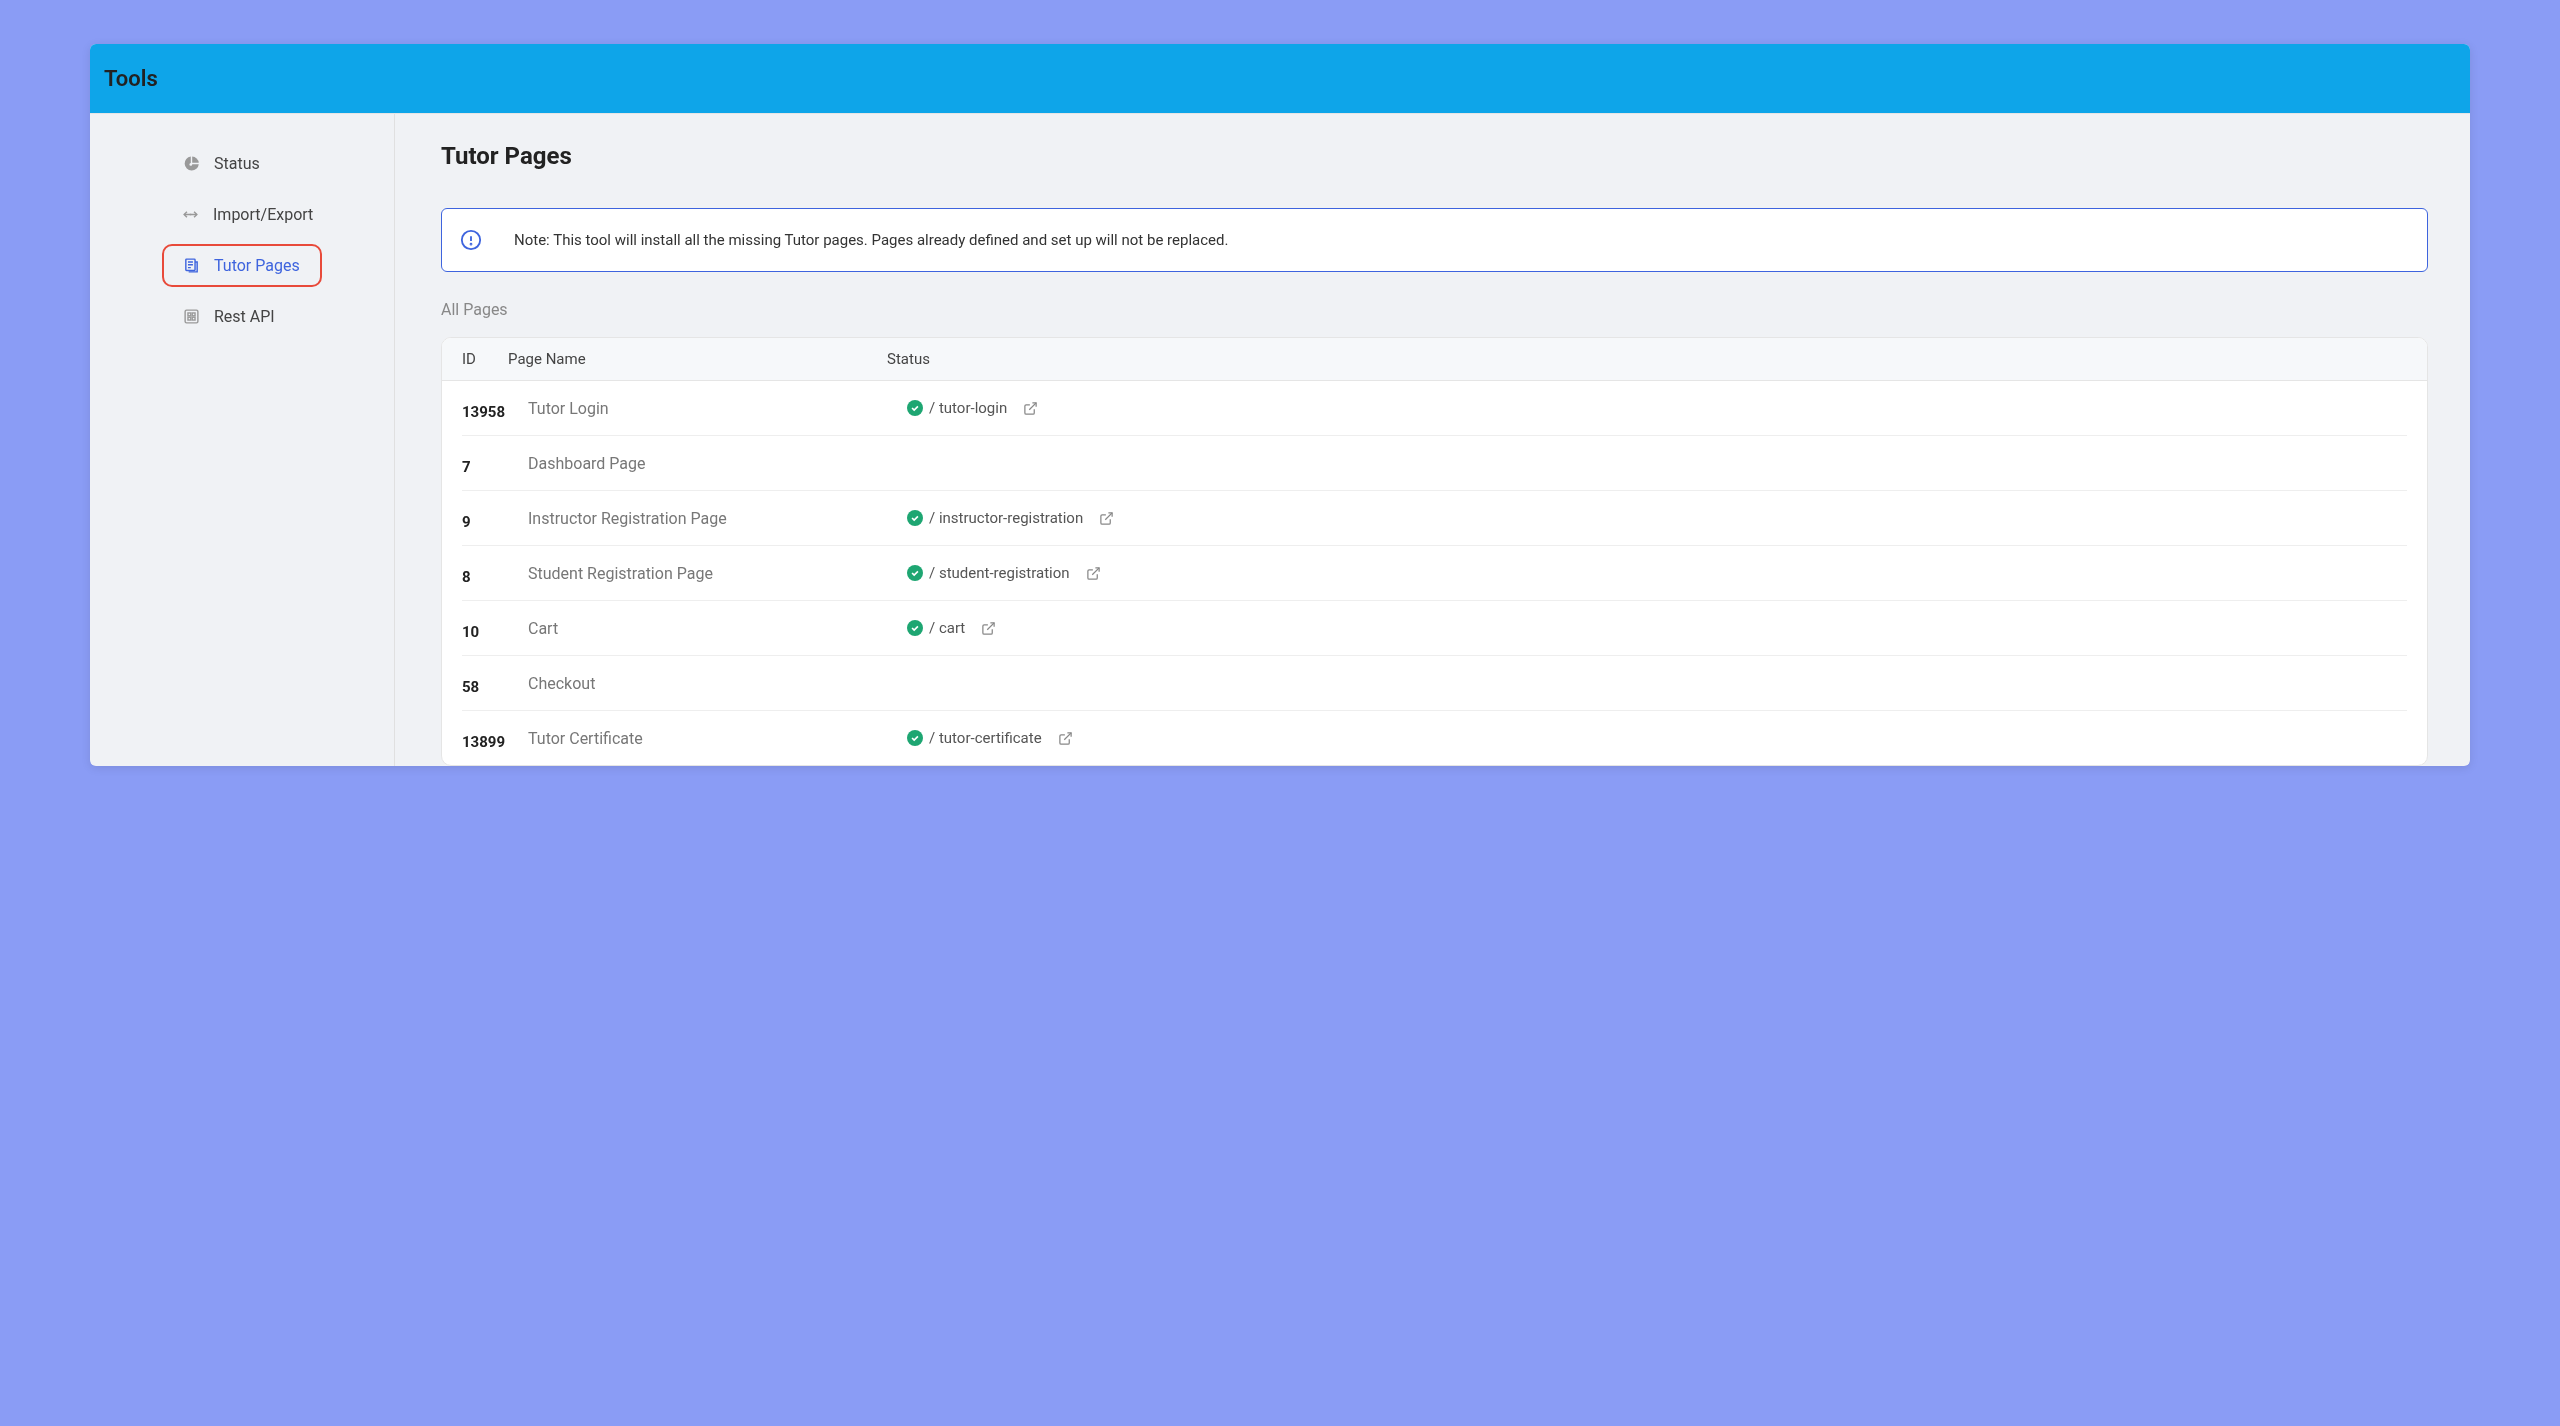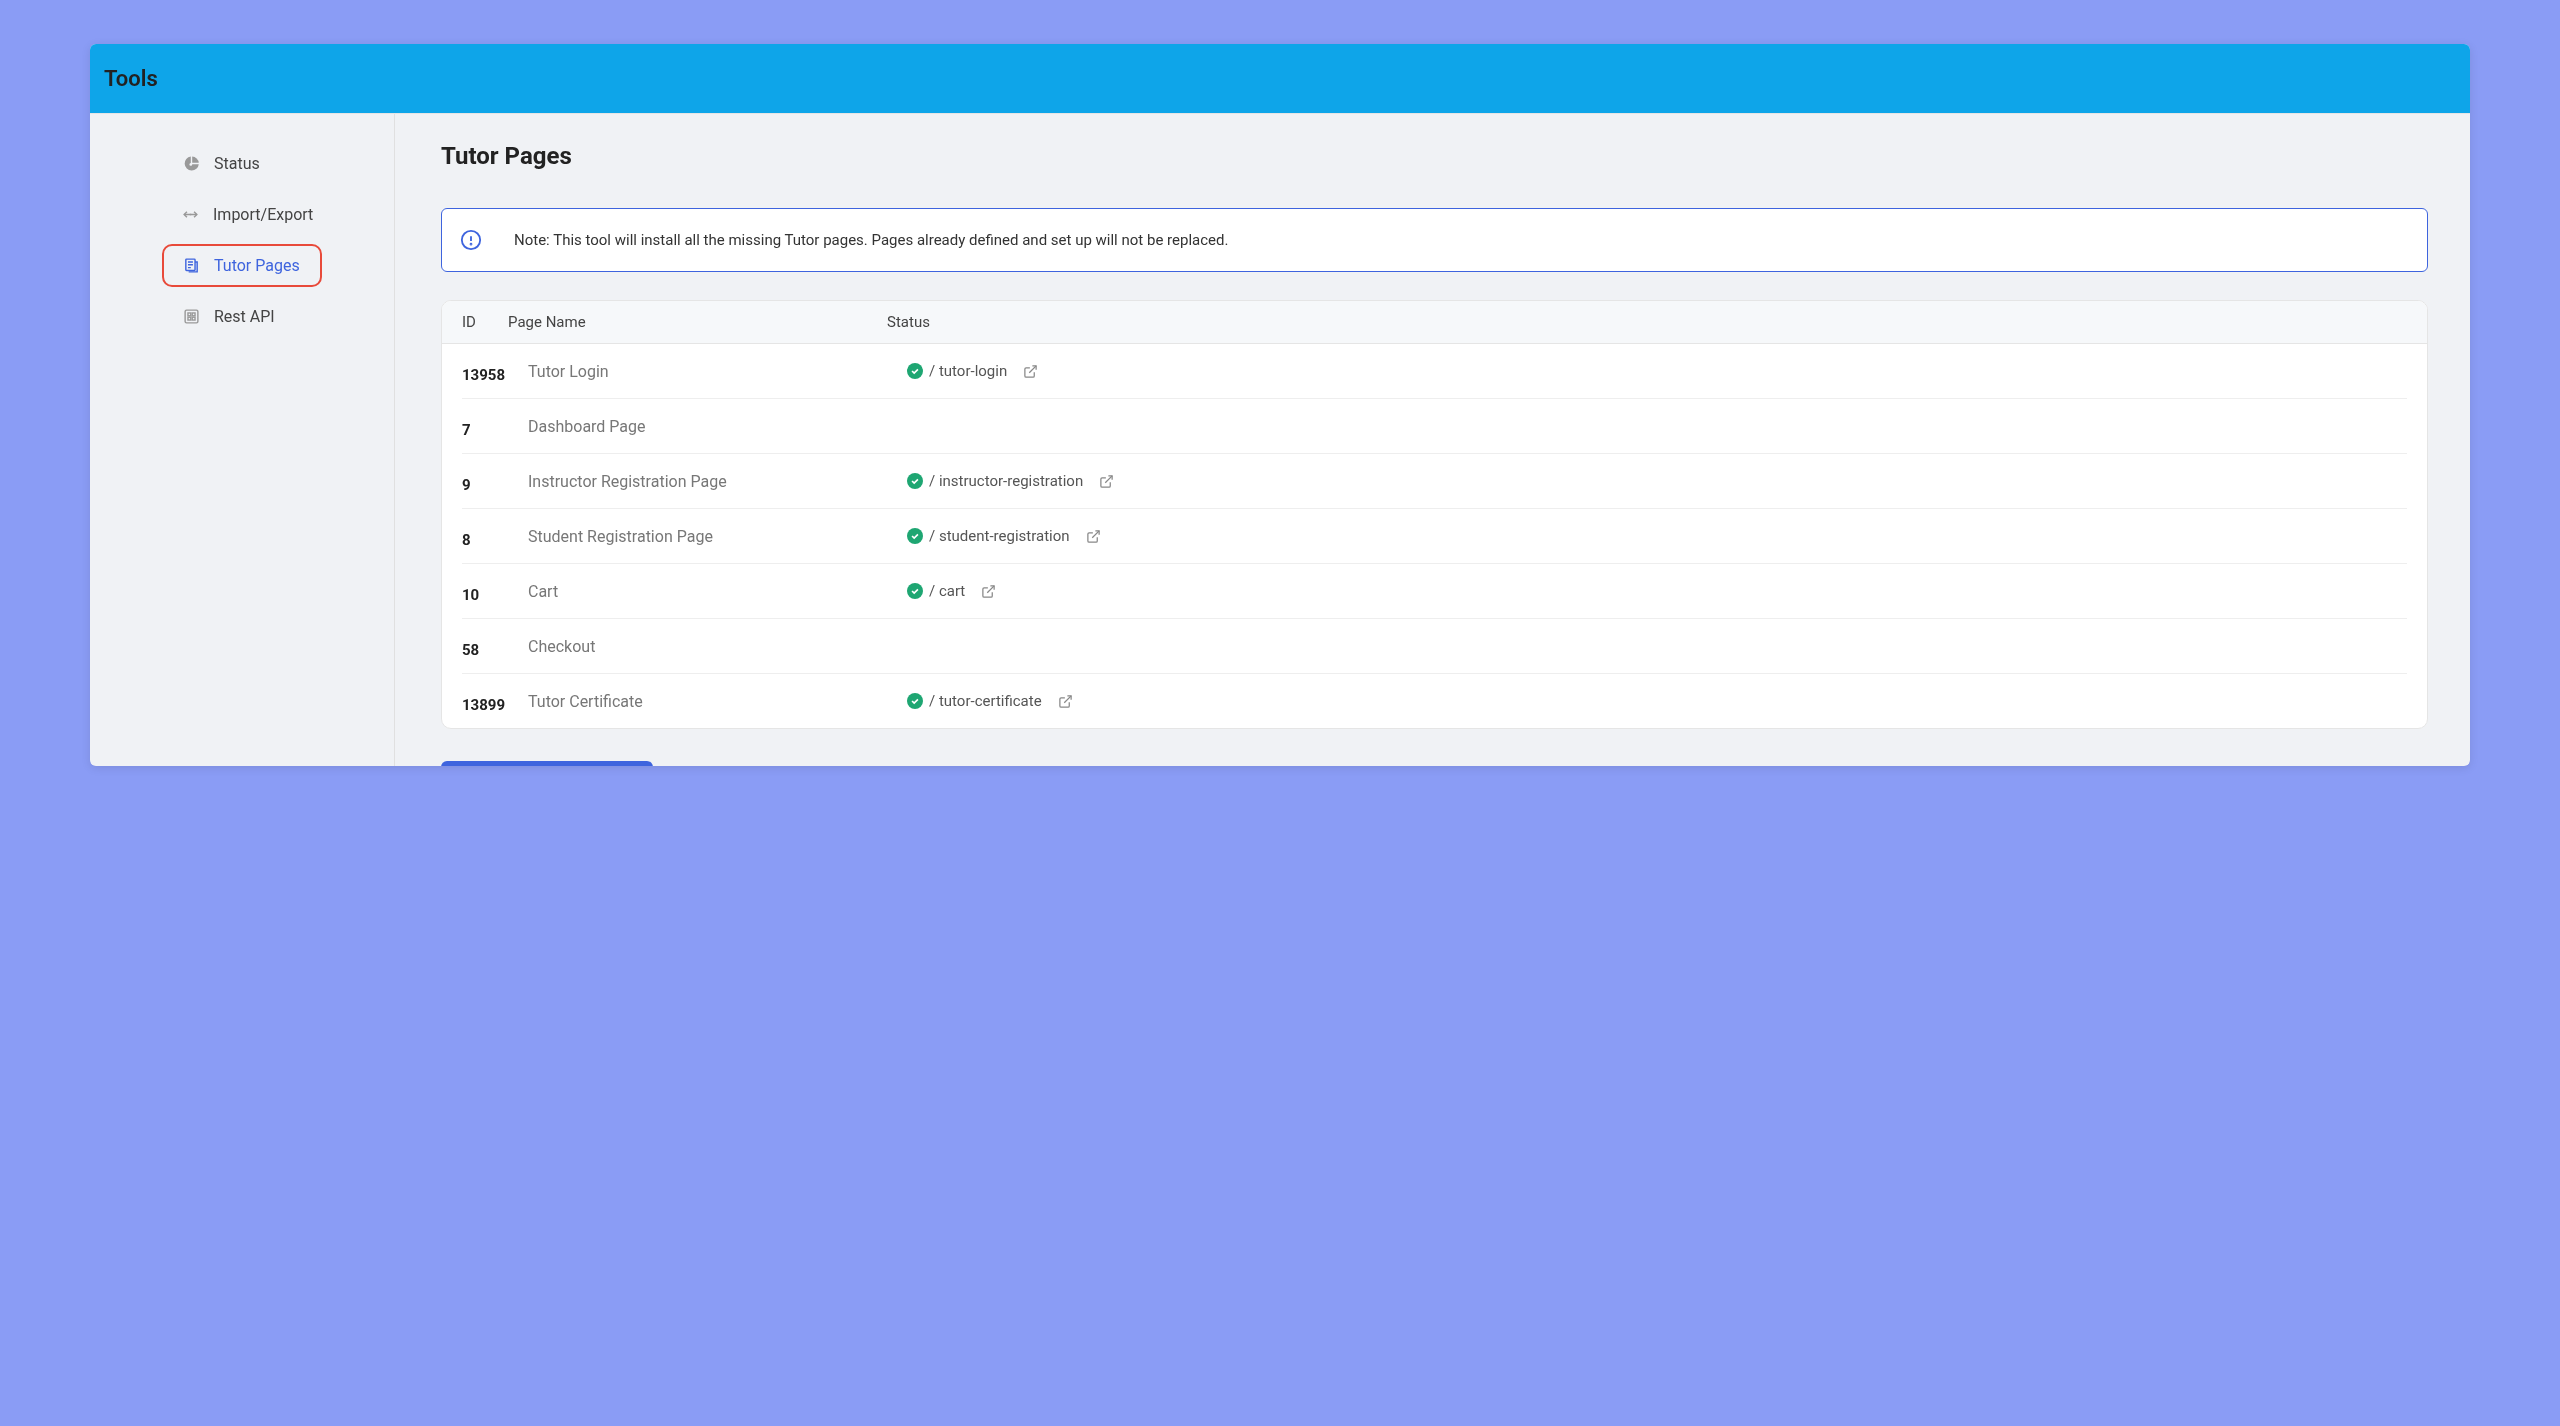--- a/index.html
+++ b/index.html
@@ -292,20 +292,21 @@
         <span class="info-icon">
           <svg viewBox="0 0 24 24" width="22" height="22" fill="none" stroke="currentColor" stroke-width="2">
               <circle cx="12" cy="12" r="10"></circle>
               <line x1="12" y1="8" x2="12" y2="13"></line>
               <circle cx="12" cy="16.5" r="0.5" fill="currentColor"></circle>
             </svg>
         </span>
         <span class="info-text">Note: This tool will install all the missing Tutor pages. Pages already defined and set up will not be replaced.</span>
       </div>
       
+      <div class="section-label">All Pages</div>
       
       <div class="table-container">
         <div class="table-header">
           <div class="col-id">ID</div>
           <div class="col-name">Page Name</div>
           <div class="col-status">Status</div>
         </div>
 
         <div class="table-body">
           <div class="table-row">

